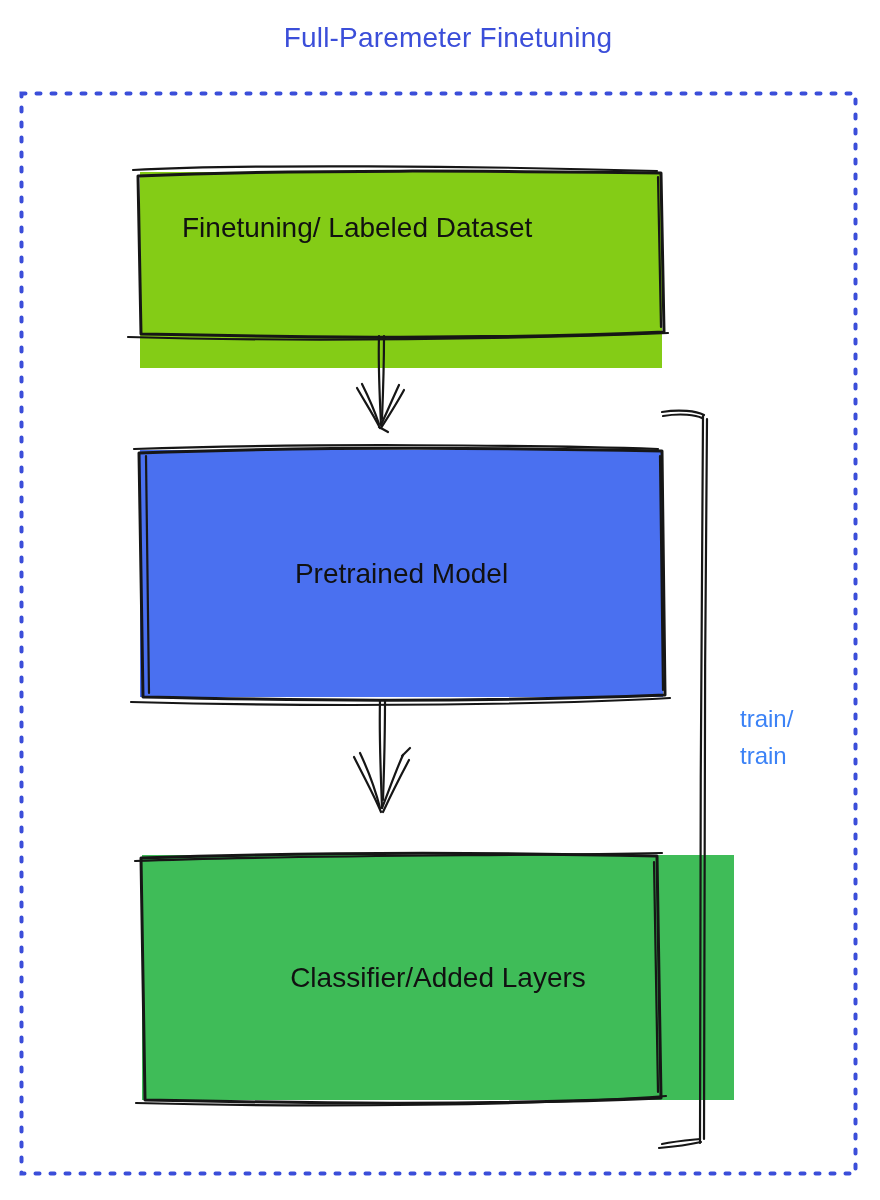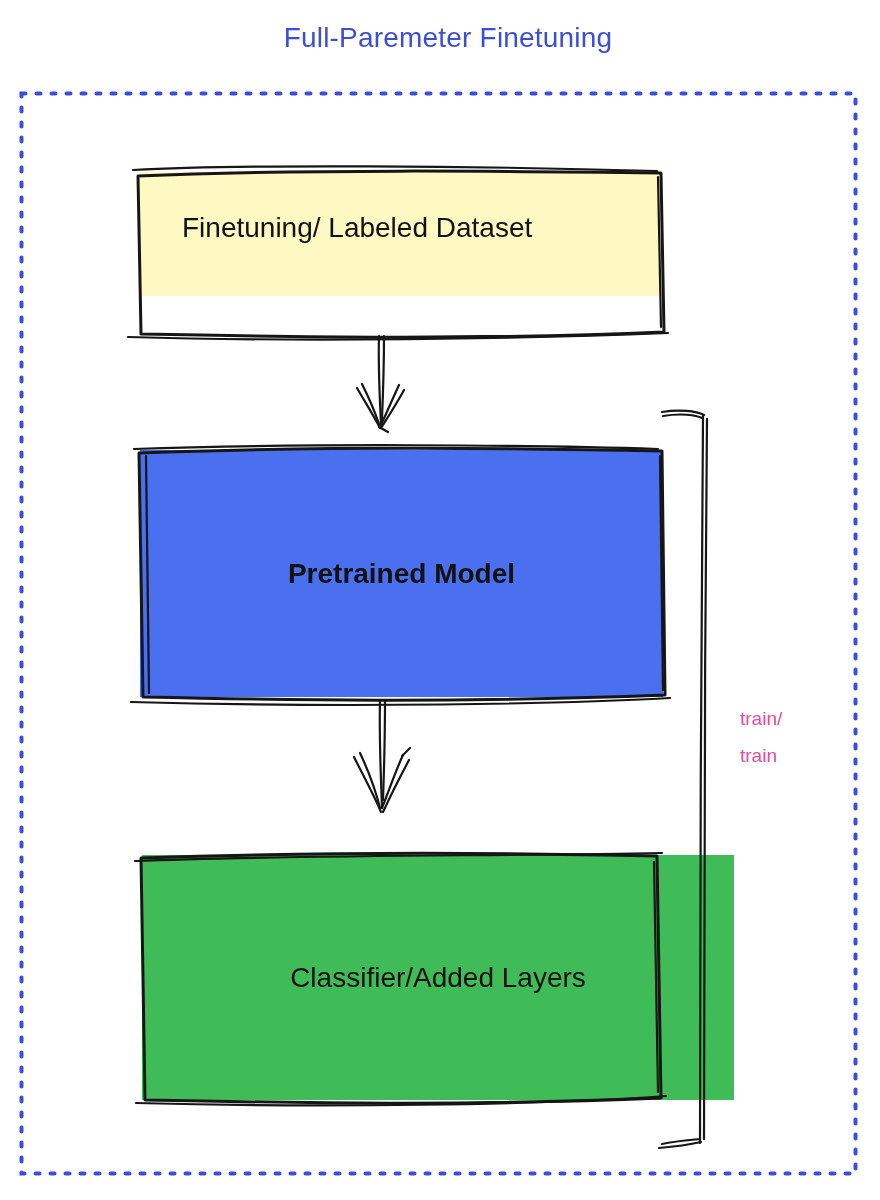--- a/index.html
+++ b/index.html
@@ -5,29 +5,29 @@
   html,body{margin:0;padding:0;background:#ffffff;}
   body{width:880px;height:1200px;overflow:hidden;
        font-family:"Liberation Sans","DejaVu Sans",sans-serif;}
   .stage{position:relative;width:880px;height:1200px;background:#ffffff;}
 
   .title{position:absolute;left:8px;top:22px;width:880px;text-align:center;
          font-size:28px;color:#3b4ed9;letter-spacing:.2px;}
 
   .box{position:absolute;color:#111111;font-size:28px;z-index:1;}
 
-  .box-dataset{left:140px;top:172px;width:522px;height:124px;background:#fef9c3;
+  .box-dataset{left:140px;top:172px;width:522px;height:196px;background:#84cc16;
                box-sizing:border-box;padding:40px 0 0 42px;}
   .box-pretrained{left:140px;top:450px;width:523px;height:247px;background:#4a70f0;
-                  display:flex;align-items:center;justify-content:center;font-weight:bold;}
+                  display:flex;align-items:center;justify-content:center;}
   .box-classifier{left:142px;top:855px;width:592px;height:245px;background:#3fbc58;
                   display:flex;align-items:center;justify-content:center;}
 
   .train-update{position:absolute;left:740px;top:700px;z-index:3;
-                font-size:19px;line-height:37px;color:#ec4899;}
+                font-size:24px;line-height:37px;color:#3b82f6;}
 
   svg.sketch{position:absolute;left:0;top:0;z-index:2;pointer-events:none;}
   .stroke{fill:none;stroke:#161616;stroke-width:3;stroke-linecap:round;stroke-linejoin:round;}
   .stroke-thin{fill:none;stroke:#161616;stroke-width:2.2;stroke-linecap:round;stroke-linejoin:round;}
   .dotted{fill:none;stroke:#3b4ed9;stroke-width:4;stroke-dasharray:4 11;stroke-linecap:round;}
 </style>
 </head>
 <body>
 
 <div class="stage">

